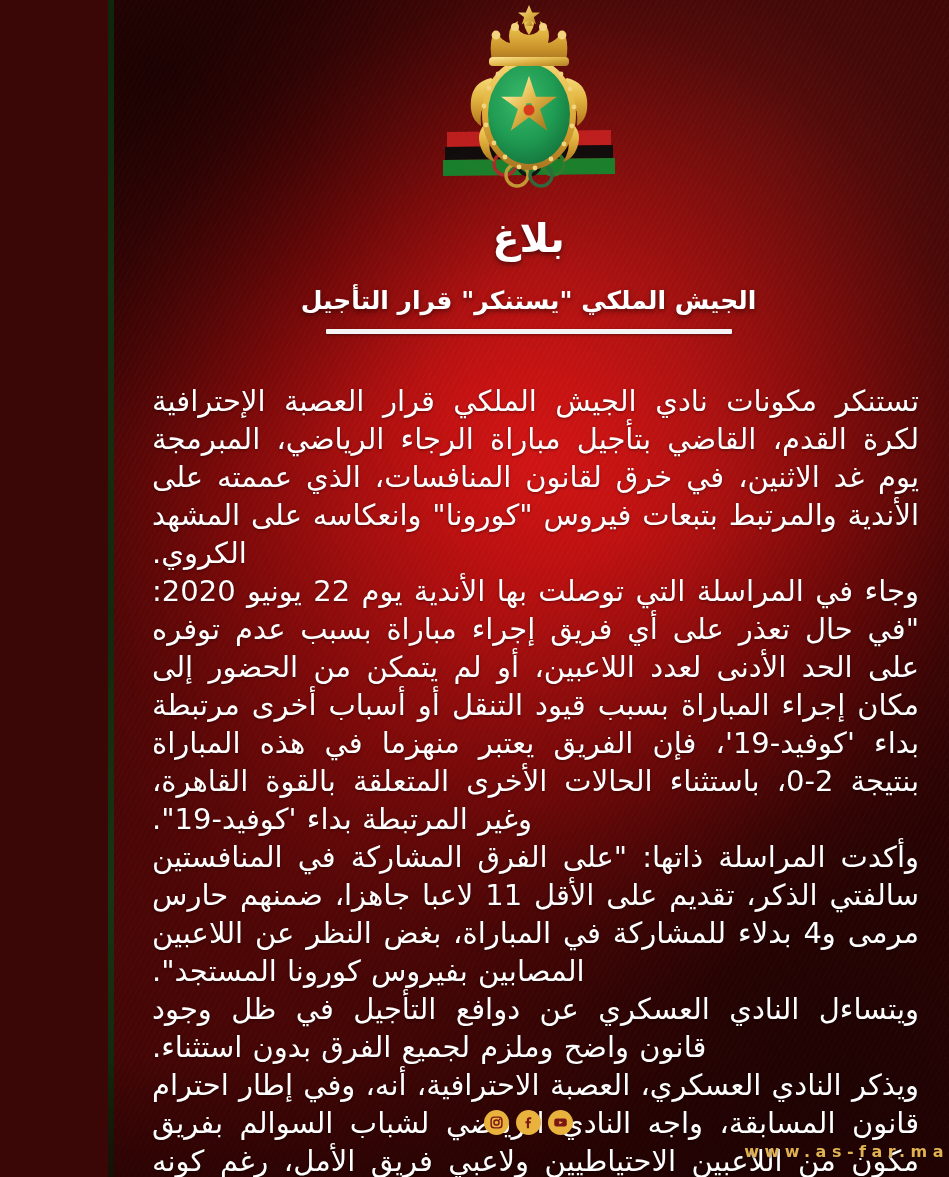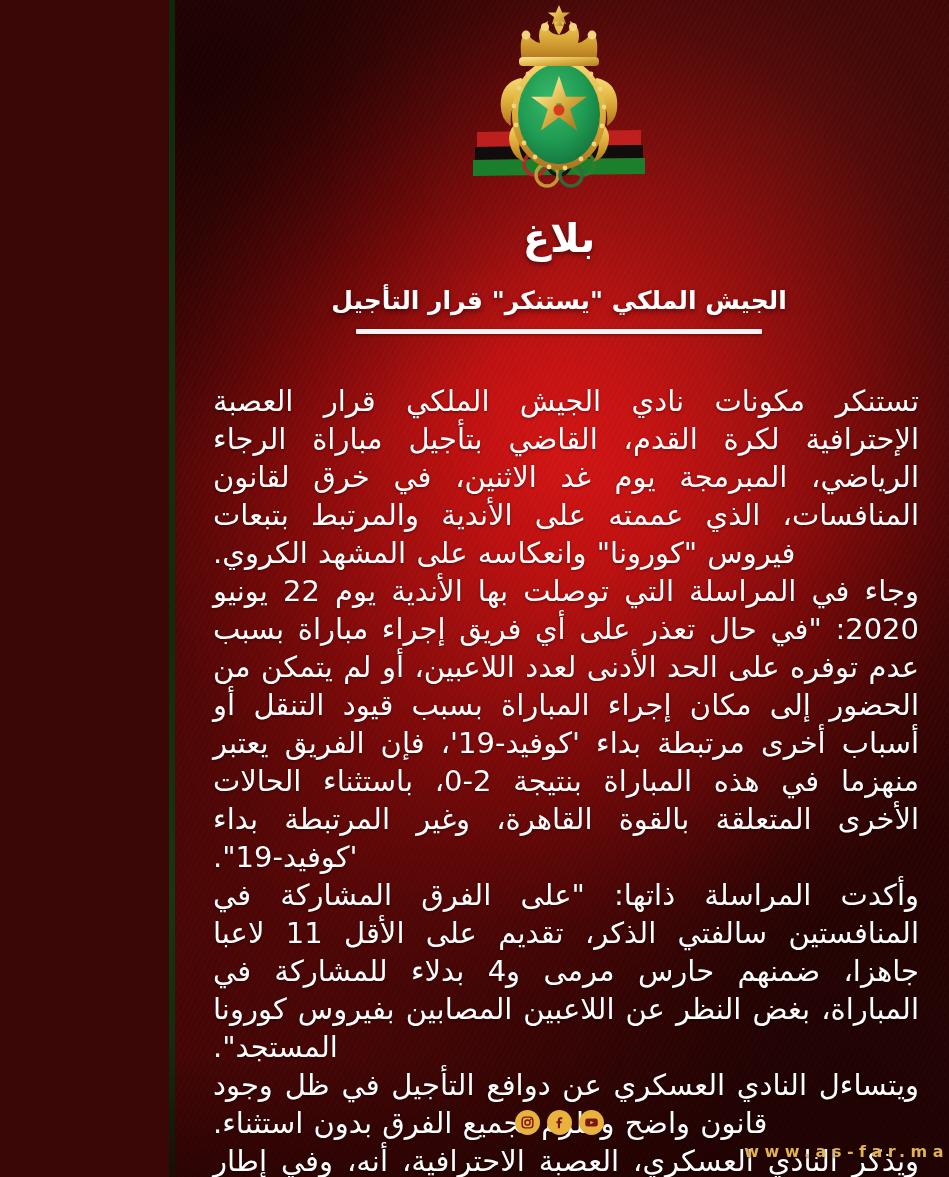--- a/index.html
+++ b/index.html
@@ -9,21 +9,21 @@
   body {
     width: 949px;
     height: 1177px;
     overflow: hidden;
     font-family: "DejaVu Sans", "Liberation Sans", sans-serif;
     background: #3a0606;
   }
 
   .poster {
     position: relative;
-    width: 780px;
+    width: 841px;
     height: 1177px;
     overflow: hidden;
     background:
       radial-gradient(ellipse 62% 46% at 50% 40%,
         #d21414 0%,
         #c41111 18%,
         #a90f0f 36%,
         #850a0a 54%,
         #5e0707 72%,
         #420505 86%,

